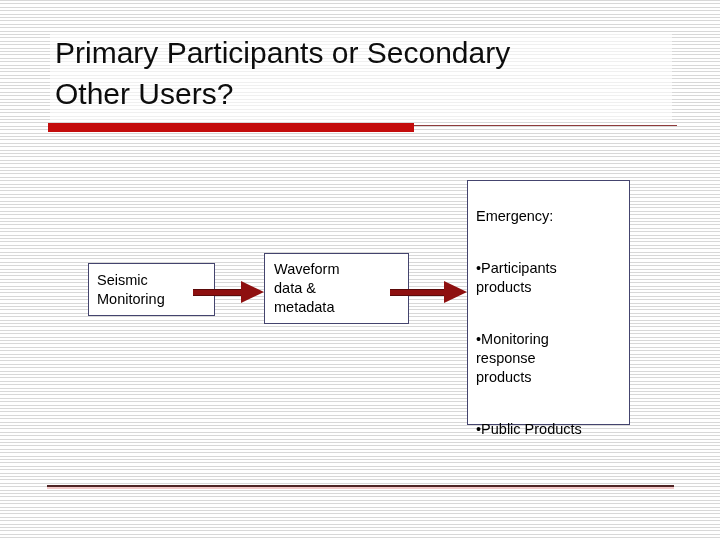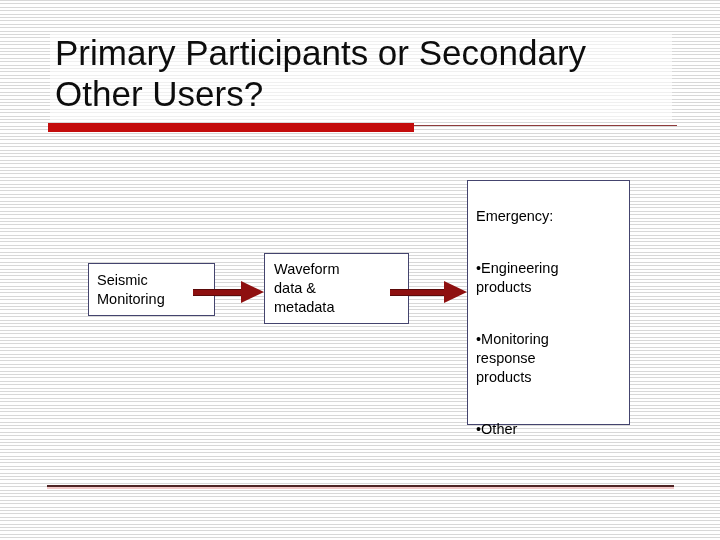--- a/index.html
+++ b/index.html
@@ -24,21 +24,21 @@
   
   .title-block {
     position: absolute;
     left: 50px;
     top: 32px;
     width: 622px;
     height: 88px;
     background: rgba(255, 255, 255, 0.62);
   }
   .title-line {
-    font-size: 35px;
+    font-size: 30px;
     line-height: 41px;
     color: #0d0d0d;
     padding-left: 5px;
     white-space: nowrap;
   }
   .underline-thin {
     position: absolute;
     left: 48px;
     top: 125px;
     width: 629px;
@@ -153,24 +153,24 @@
 
   <div class="node node-waveform">Waveform
 data &amp;
 metadata</div>
 
   <div class="arrow-shaft arrow-shaft-2"></div>
   <div class="arrow-head arrow-head-2"></div>
 
   <div class="node node-products">
     <div class="products-heading">Emergency:</div>
-    <div class="bullet-item">•Engineering
+    <div class="bullet-item">•Participants
 products</div>
     <div class="bullet-item">•Monitoring
 response
 products</div>
-    <div class="bullet-item">•Other</div>
+    <div class="bullet-item">•Public Products</div>
   </div>
 
   <div class="bottom-rule-dark"></div>
   <div class="bottom-rule-light"></div>
 
 </div>
 
 </body></html>

